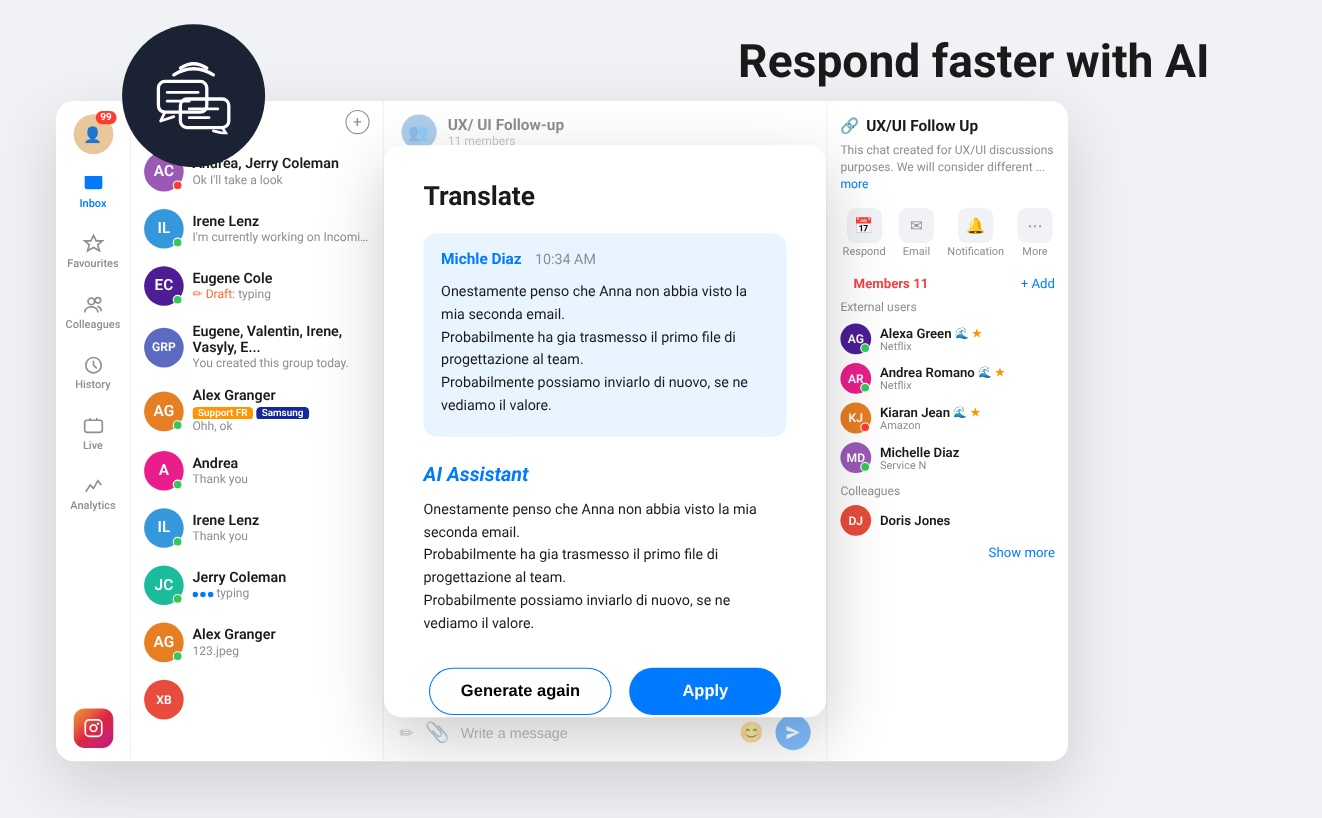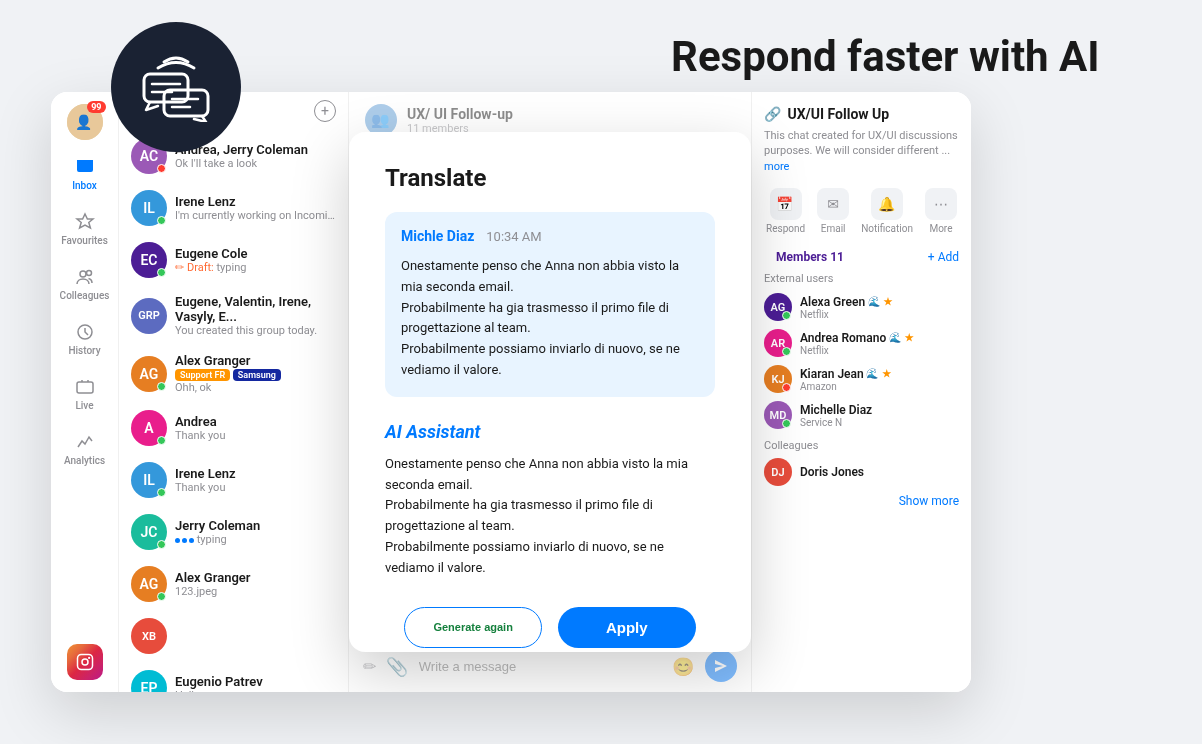--- a/index.html
+++ b/index.html
@@ -448,21 +448,21 @@
     .members-header {
       display: flex;
       justify-content: space-between;
       align-items: center;
       margin-bottom: 8px;
     }
 
     .members-title {
       font-size: 12px;
       font-weight: 700;
-      color: #4c1d95;
+      color: #ef4444;
       padding-left: 12px;
     }
 
     .add-member {
       font-size: 12px;
       color: #007aff;
       cursor: pointer;
     }
 
     .external-label {
@@ -607,22 +607,22 @@
     .modal-actions {
       display: flex;
       gap: 16px;
       justify-content: center;
     }
 
     .btn-outline {
       padding: 12px 28px;
       border: 1.5px solid #007aff;
       border-radius: 24px;
-      color: #15803d;
-      font-size: 11px;
+      color: #000000;
+      font-size: 15px;
       font-weight: 600;
       background: #fff;
       cursor: pointer;
     }
 
     .btn-primary {
       padding: 12px 48px;
       background: #007aff;
       border: none;
       border-radius: 24px;
@@ -854,29 +854,20 @@
           <div class="channel-info">
             <div class="channel-name">Alex Granger</div>
             <div class="channel-preview">123.jpeg</div>
           </div>
         </div>
 
         <div class="channel-item">
           <div class="channel-avatar av-red" style="font-size:11px;">XB</div>
         </div>
 
-        <div class="channel-item">
-          <div class="channel-avatar av-cyan">EP
-            
-          </div>
-          <div class="channel-info">
-            <div class="channel-name">Eugenio Patrev</div>
-            <div class="channel-preview">Hello</div>
-          </div>
-        </div>
 
       </div>
     </div>
 
     <div class="chat-area">
       <div class="chat-header">
         <div class="group-icon">👥</div>
         <div class="chat-header-info">
           <div class="chat-title">UX/ UI Follow-up</div>
           <div class="chat-subtitle">11 members</div>

